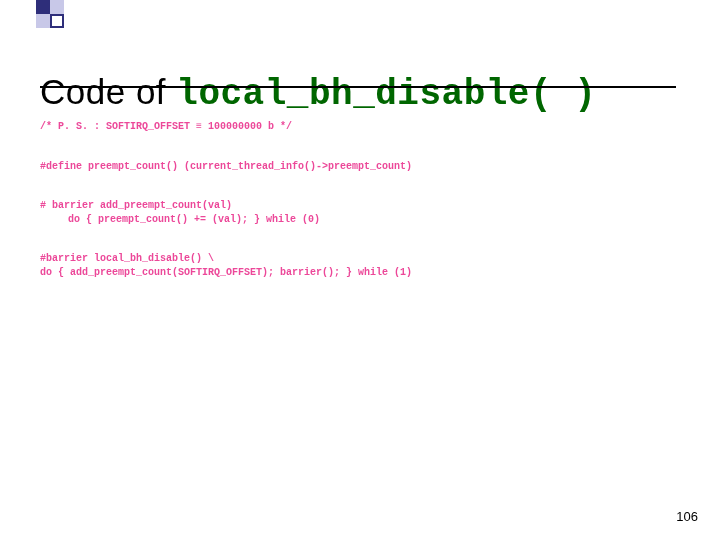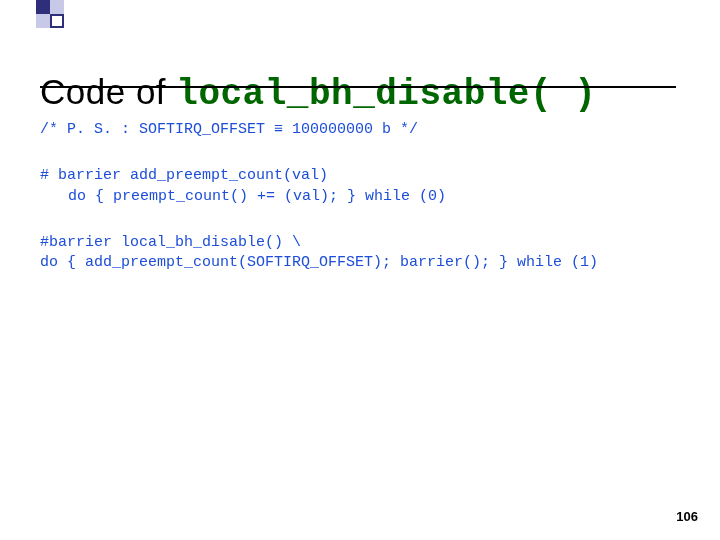--- a/index.html
+++ b/index.html
@@ -50,39 +50,39 @@
     height: 0;
     border-top: 2px solid #000;
   }
 
   .body {
     position: absolute;
     left: 40px;
     top: 120px;
     width: 640px;
     font-family: "Courier New", Courier, monospace;
-    font-weight: normal;
-    color: #1d4ed8;
-    font-size: 15px;
+    font-weight: bold;
+    color: #ec4899;
+    font-size: 10px;
     line-height: 1.35;
   }
   .body p {
     margin: 0 0 26px 0;
     white-space: pre;
   }
   .indent {
     padding-left: 28px;
   }
 
   .pagenum {
     position: absolute;
     right: 22px;
     bottom: 16px;
     font-family: Arial, Helvetica, sans-serif;
-    font-weight: bold;
+    font-weight: normal;
     font-size: 13px;
     color: #000;
   }
 </style>
 </head>
 <body>
 
 <div class="deco">
   <div class="sq sq-a"></div>
   <div class="sq sq-b"></div>
@@ -91,19 +91,20 @@
 </div>
 
 <div class="title">
   <span>Code of </span><span class="mono">local_bh_disable( )</span>
 </div>
 
 <div class="hr"></div>
 
 <div class="body">
   <p>/* P. S. : SOFTIRQ_OFFSET ≡ 100000000 b */</p>
+  <p>#define preempt_count() (current_thread_info()-&gt;preempt_count)</p>
   <p><span># barrier add_preempt_count(val)</span>
 <span class="indent">do { preempt_count() += (val); } while (0)</span></p>
   <p><span>#barrier local_bh_disable() \</span>
 <span>do { add_preempt_count(SOFTIRQ_OFFSET); barrier(); } while (1)</span></p>
 </div>
 
 <div class="pagenum">106</div>
 
 </body></html>

